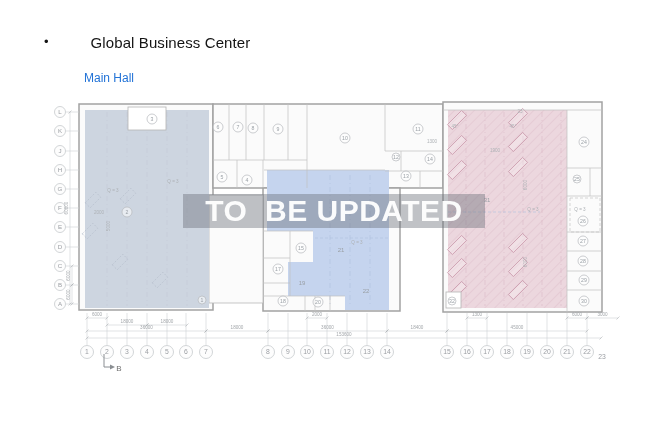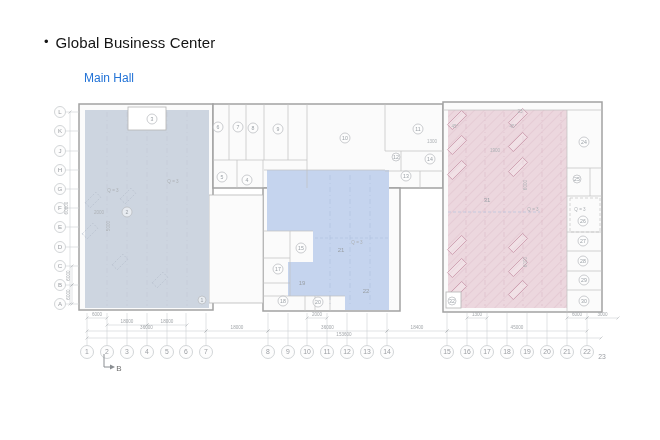--- a/index.html
+++ b/index.html
@@ -1,20 +1,20 @@
 <!DOCTYPE html>
 <html><head>
 <meta charset="utf-8">
 <style>
   html,body{margin:0;padding:0;background:#ffffff;}
   .slide{position:relative;width:660px;height:440px;background:#ffffff;overflow:hidden;
          font-family:"Liberation Sans",sans-serif;}
   .title-row{position:absolute;left:44px;top:33px;display:flex;align-items:center;gap:7px;}
   .bullet{font-size:13px;color:#141414;line-height:18px;}
-  .title{font-size:15px;color:#141414;letter-spacing:0.1px;}
+  .title{font-size:15px;color:#141414;letter-spacing:0.1px;margin-left:35px;}
   .subtitle{position:absolute;left:84px;top:71px;font-size:12px;font-weight:500;color:#2273d7;}
   svg#plan{position:absolute;left:0;top:0;}
   svg text{font-family:"Liberation Sans",sans-serif;}
   .watermark-band{position:absolute;left:183px;top:194px;width:302px;height:34px;
                   background:rgba(104,110,120,0.42);display:flex;align-items:center;justify-content:center;}
   .watermark-text{font-size:30px;font-weight:700;color:rgba(255,255,255,0.95);
                   letter-spacing:0.5px;white-space:pre;line-height:34px;}
 </style>
 </head>
 <body>
@@ -361,14 +361,17 @@
         <text x="119" y="371" font-size="8" fill="#6f6f6f" text-anchor="middle">B</text>
       </g>
     </svg>
 
   <div class="title-row">
     <span class="bullet">•</span>
     <span class="title">Global Business Center</span>
   </div>
   <div class="subtitle">Main Hall</div>
 
+  <div class="watermark-band">
+    <span class="watermark-text">TO  BE UPDATED</span>
+  </div>
 
 </div>
 
 </body></html>

